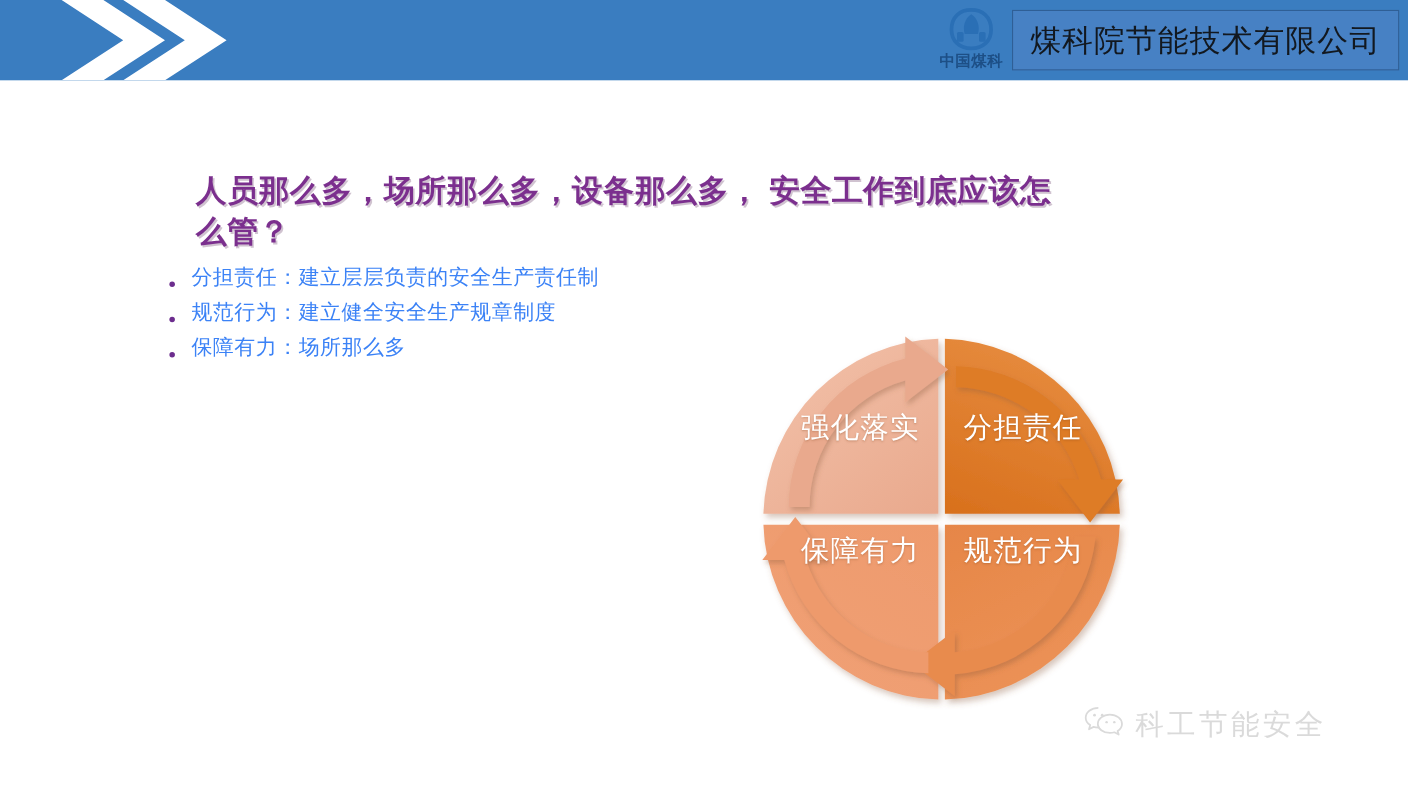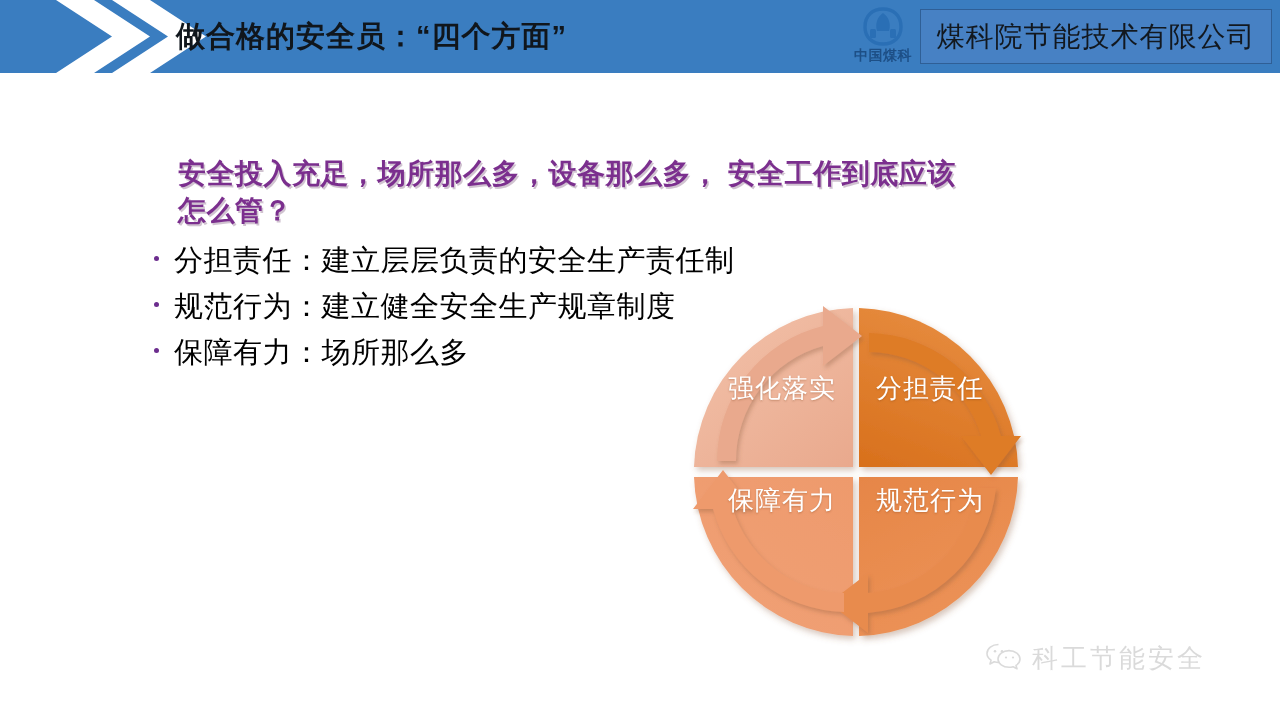--- a/index.html
+++ b/index.html
@@ -77,22 +77,22 @@
   }
   .bullets {
     position: absolute; left: 152px; top: 240px;
     width: 780px;
     list-style: none;
   }
   .bullets li {
     position: relative;
     padding-left: 22px;
     margin-bottom: 6px;
-    font-size: 29px;
-    color: #000000;
+    font-size: 19px;
+    color: #3b82f6;
     line-height: 1.38;
     letter-spacing: 0.5px;
     white-space: nowrap;
   }
   .bullets li .dot {
     position: absolute; left: 2px; top: 16px;
     width: 5px; height: 5px;
     border-radius: 50%;
     background: #6c2d8e;
   }
@@ -139,40 +139,39 @@
 
   <div class="header">
 
     <div class="chevrons">
       <svg width="170" height="73" viewBox="0 0 170 73">
         <polygon points="10,0 48,0 104,36.5 48,73 10,73 66,36.5" fill="#ffffff"></polygon>
         <polygon points="66,0 104,0 160,36.5 104,73 66,73 122,36.5" fill="#ffffff"></polygon>
       </svg>
     </div>
 
-    <div class="header-title">做合格的安全员：“四个方面”</div>
 
     <div class="brand-logo">
       <div class="mark">
         <svg width="44" height="40" viewBox="0 0 44 40">
           <path d="M4 20 C4 8 12 2 22 2 C32 2 40 8 40 20 C40 30 33 37 22 37 C11 37 4 30 4 20 Z" fill="none" stroke="#2a6fb5" stroke-width="3.4"></path>
           <path d="M22 6 C28 10 30 17 28 24 L16 24 C14 17 16 10 22 6 Z" fill="#2a6fb5"></path>
           <rect x="9" y="22" width="6" height="9" rx="1.5" fill="#2a6fb5"></rect>
           <rect x="29" y="22" width="6" height="9" rx="1.5" fill="#2a6fb5"></rect>
         </svg>
       </div>
       <div class="mark-text">中国煤科</div>
     </div>
 
     <div class="company-box">
       <span class="company-name">煤科院节能技术有限公司</span>
     </div>
   </div>
 
-  <div class="lead">安全投入充足，场所那么多，设备那么多， 安全工作到底应该怎么管？</div>
+  <div class="lead">人员那么多，场所那么多，设备那么多， 安全工作到底应该怎么管？</div>
 
   <ul class="bullets">
     <li>
       <span class="dot"></span>
       <span>分担责任</span><span>：</span><span>建立层层负责的安全生产责任制</span>
     </li>
     <li>
       <span class="dot"></span>
       <span>规范行为</span><span>：</span><span>建立健全安全生产规章制度</span>
     </li>

